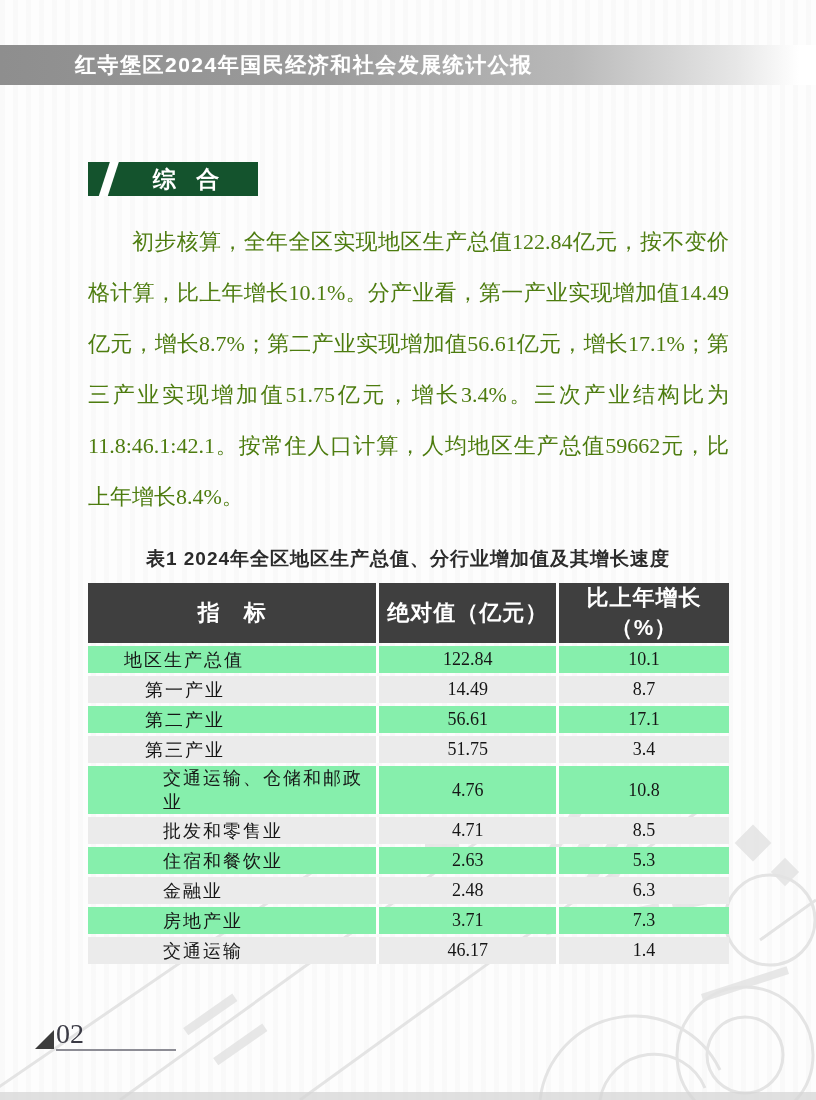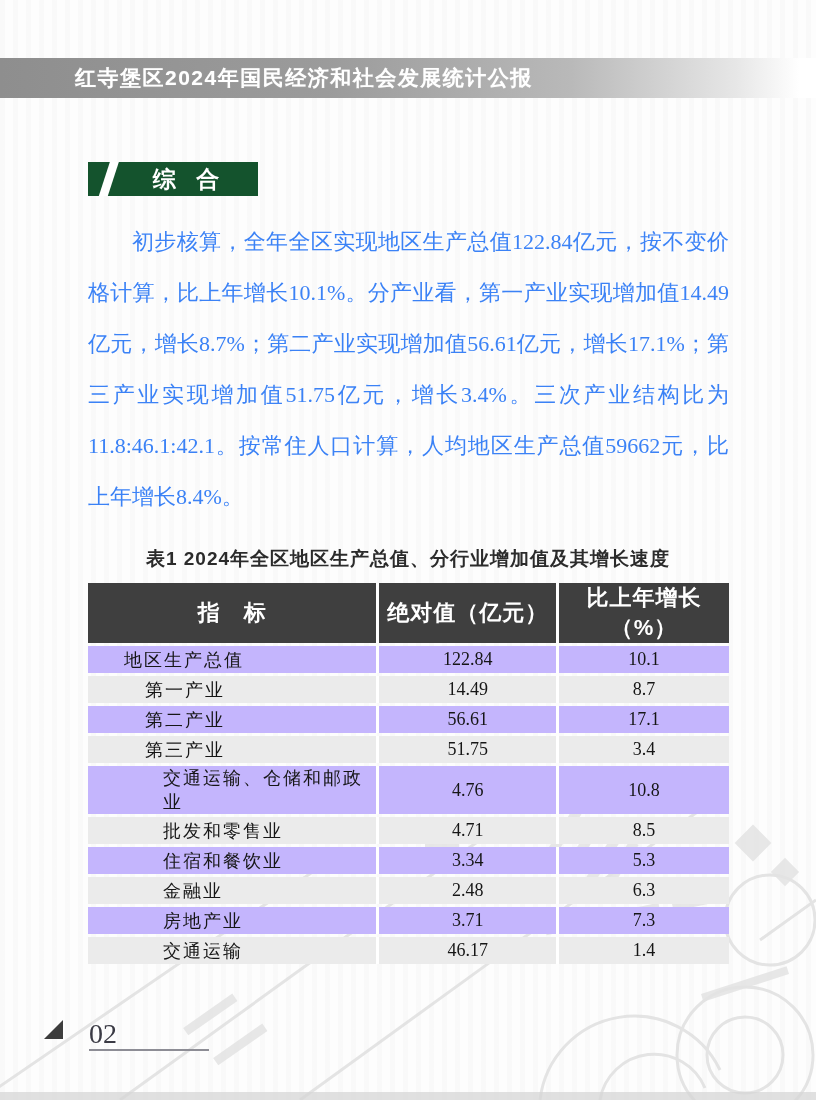--- a/index.html
+++ b/index.html
@@ -13,21 +13,21 @@
     overflow: hidden;
   }
   
   .scan-stripes {
     position: absolute; inset: 0;
     background: repeating-linear-gradient(90deg, rgba(0,0,0,0.014) 0 5px, rgba(0,0,0,0) 5px 13px);
     pointer-events: none;
   }
   
   .header-bar {
-    position: absolute; left: 0; top: 58px;
+    position: absolute; left: 0; top: 45px;
     width: 816px; height: 40px;
     background: linear-gradient(to right, #8e8e8e 0%, #9b9b9b 40%, #b9b9b9 70%, #e6e6e6 90%, #ffffff 98%);
     display: flex; align-items: center;
   }
   .header-bar .title {
     margin-left: 75px;
     font-family: "Liberation Sans", "DejaVu Sans", sans-serif;
     font-weight: bold; font-size: 21px; color: #ffffff;
     letter-spacing: 1.5px;
     text-shadow: 0 0 1px rgba(255,255,255,.4);
@@ -52,21 +52,21 @@
     word-spacing: 10px; letter-spacing: 2px;
     margin-left: 28px;
   }
   
   .paragraph {
     position: absolute; left: 88px; top: 216px;
     width: 641px;
     font-size: 22px; line-height: 51px;
     text-align: justify;
     text-indent: 2em;
-    color: #3b82f6;
+    color: #4d7c0f;
   }
   
   .table-title {
     position: absolute; left: 0; top: 546px;
     width: 816px; text-align: center;
     font-family: "Liberation Sans", "DejaVu Sans", sans-serif;
     font-weight: bold; font-size: 19px; color: #2b2b2b;
     letter-spacing: 1px;
   }
   table.stat-table {
@@ -89,31 +89,31 @@
     border-left: 3px solid #ffffff;
   }
   table.stat-table col.col1 { width: 45%; }
   table.stat-table col.col2 { width: 28%; }
   table.stat-table col.col3 { width: 27%; }
   table.stat-table td {
     height: 27px;
     vertical-align: middle;
     color: #161616;
   }
-  tr.row-dark td { background: #c4b5fd; }
+  tr.row-dark td { background: #86efac; }
   tr.row-light td { background: #ebebeb; }
   td.c1 { text-align: left; letter-spacing: 2px; }
   td.c1.lvl1 { padding-left: 36px; }
   td.c1.lvl2 { padding-left: 57px; }
   td.c1.lvl3 { padding-left: 75px; }
   td.c2, td.c3 { text-align: center; font-family: "Liberation Serif", serif; }
   
   .footer {
-    position: absolute; left: 44px; top: 1020px;
-    display: flex; align-items: flex-start; gap: 24px;
+    position: absolute; left: 35px; top: 1020px;
+    display: flex; align-items: flex-end;
   }
   .page-triangle {
     width: 0; height: 0;
     border-bottom: 19px solid #3c3c3c;
     border-left: 19px solid transparent;
     margin-right: 2px; margin-bottom: 2px;
   }
   .page-num-wrap {
     width: 120px;
     border-bottom: 2px solid #8d8d95;
@@ -222,21 +222,21 @@
       <td class="c2">4.76</td>
       <td class="c3">10.8</td>
     </tr>
     <tr class="row-light">
       <td class="c1 lvl3">批发和零售业</td>
       <td class="c2">4.71</td>
       <td class="c3">8.5</td>
     </tr>
     <tr class="row-dark">
       <td class="c1 lvl3">住宿和餐饮业</td>
-      <td class="c2">3.34</td>
+      <td class="c2">2.63</td>
       <td class="c3">5.3</td>
     </tr>
     <tr class="row-light">
       <td class="c1 lvl3">金融业</td>
       <td class="c2">2.48</td>
       <td class="c3">6.3</td>
     </tr>
     <tr class="row-dark">
       <td class="c1 lvl3">房地产业</td>
       <td class="c2">3.71</td>

